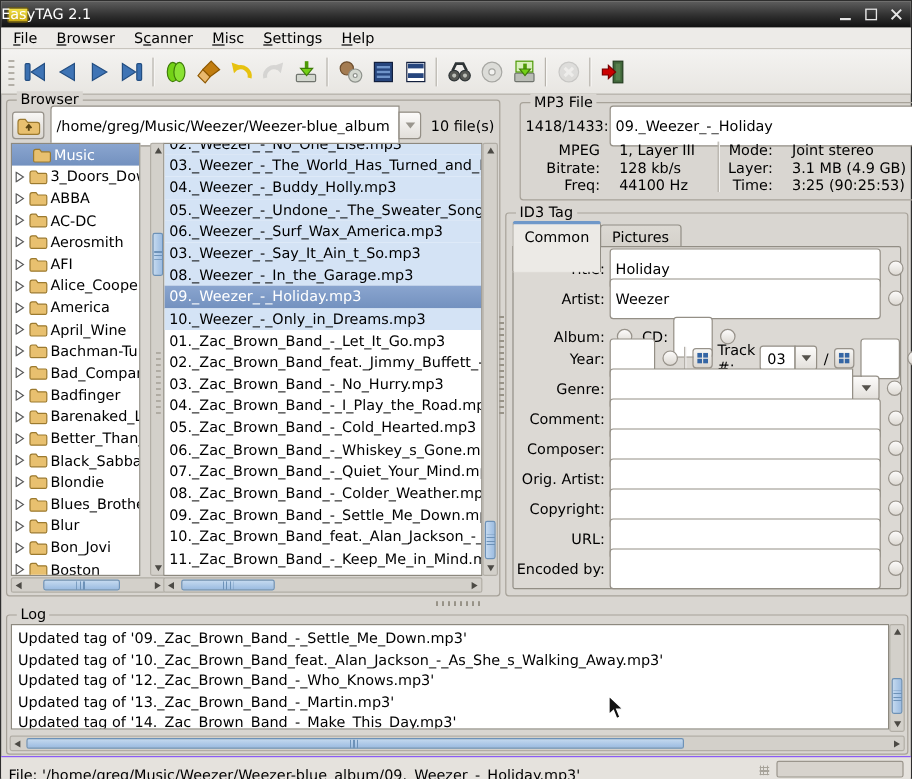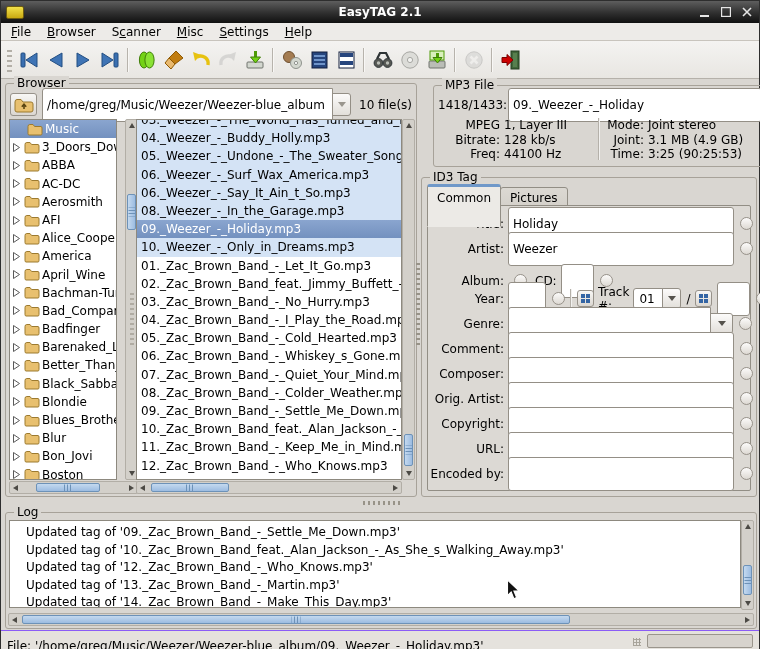--- a/index.html
+++ b/index.html
@@ -3,21 +3,21 @@
 <meta charset="utf-8">
 <style>
   *{margin:0;padding:0;box-sizing:border-box}
   html,body{width:760px;height:649px}
   body{font-family:"DejaVu Sans","Liberation Sans",sans-serif;font-size:12px;color:#000;background:#d9d6d1;overflow:hidden}
   .window{position:absolute;inset:0;border:1px solid #2e2e2e;background:#d9d6d1}
 
   
   .titlebar{position:absolute;left:0;top:0;right:0;height:22px;background:linear-gradient(#5e5e5e,#2f2f2f 55%,#101010);display:flex;align-items:center}
   .appicon{margin-left:5px;width:18px;height:13px;border-radius:2px;background:linear-gradient(#f2e14a,#c9a912);border:1px solid #6e5c10}
-  .title{position:absolute;left:0;right:0;text-align:center;color:#fff;font-weight:bold;font-size:12px}
+  .title{position:absolute;left:0;right:0;color:#fff;font-weight:normal;font-size:12px}
   .winbtns{position:absolute;right:6px;top:0;height:22px;display:flex;gap:9px;align-items:center}
   .winbtn{width:12px;height:12px;display:flex;align-items:center;justify-content:center;cursor:default}
 
   
   .menubar{position:absolute;left:0;top:22px;right:0;height:18px;background:#edebe8;border-bottom:1px solid #c8c4bd;display:flex;align-items:center;padding-left:2px}
   .mi{padding:1px 8px;white-space:nowrap}
   .mi .u{text-decoration:underline}
 
   
   .toolbar{position:absolute;left:0;top:40px;right:0;height:38px;background:linear-gradient(#f4f3f1,#e8e6e2);border-bottom:1px solid #b5b1aa;display:flex;align-items:center;padding-left:3px}
@@ -78,38 +78,38 @@
   .fnrow{position:absolute;left:4px;top:8px;right:6px;height:21px;display:flex;align-items:center}
   .fnpos{width:66px;text-align:right;margin-right:4px;flex:none}
   .fnentry{flex:1}
   .infocols{position:absolute;left:4px;top:32px;right:6px;bottom:4px}
   .infoline{height:14.6px;line-height:14.6px;display:flex;white-space:nowrap}
   .icol-l{position:absolute;left:0;top:0;width:158px}
   .icol-r{position:absolute;left:166px;top:0;right:0}
   .ilabel{text-align:right;flex:none}
   .icol-l .ilabel{width:62px}
   .icol-r .ilabel{width:40px}
-  .ival{margin-left:4px}
+  .ival{margin-left:16px}
   .infodiv{position:absolute;left:160px;top:0;bottom:2px;width:0;border-left:1px solid #b5b1aa;border-right:1px solid #f2f1ef}
 
   
   .tabs{position:absolute;left:5px;top:6px;display:flex;align-items:flex-end}
   .tab{border:1px solid #928e85;padding:3px 9px 21px;background:linear-gradient(#dcd9d3,#ccc8c1);border-radius:3px 3px 0 0;margin-right:-1px;position:relative}
   .tab.active{background:#eceae6;border-bottom:1px solid #eceae6;border-top:3px solid #6f98c9;padding-top:4px;z-index:2}
   .tabbody{position:absolute;left:5px;top:27px;right:5px;bottom:5px;border:1px solid #928e85;border-radius:0 2px 2px 2px;background:#dcd9d4}
   .tagrow{position:absolute;left:2px;right:4px;height:21px;display:flex;align-items:center}
   .taglabel{width:80px;text-align:right;margin-right:4px;flex:none;white-space:nowrap}
   .tagentry{width:226px;flex:none}
   .tagrow .mini{margin-left:6px}
   .vsep{width:0;height:19px;border-left:1px solid #b5b1aa;border-right:1px solid #f2f1ef;margin:0 5px;flex:none}
   .trackcombo{display:flex;align-items:center;flex:none}
   .combo-text{width:30px;height:21px;background:#fff;border:1px solid #948f86;border-radius:3px 0 0 3px;line-height:21px;padding-left:5px}
 
   
-  .logview{position:absolute;left:3px;top:7px;right:15px;bottom:20px;background:#fff;border:1px solid #8d897f;overflow:hidden;padding:3px 16px}
+  .logview{position:absolute;left:3px;top:7px;right:15px;bottom:20px;background:#fff;border:1px solid #8d897f;overflow:hidden;padding:3px 5px}
   .logline{height:17.5px;line-height:17.5px;white-space:nowrap}
 
   
   .statusbar{position:absolute;left:0;right:0;top:629px;height:23px;background:#e5e2dd;border-top:1px solid #8b5cf6;display:flex;align-items:flex-end}
   .statustext{padding-left:6px;white-space:nowrap;overflow:hidden}
   .pbar{position:absolute;right:6px;top:3px;width:106px;height:14px;background:#d7d3cd;border:1px solid #9a958c;border-radius:2px}
   .sgrip{position:absolute;right:118px;top:7px;width:8px;height:8px;background:repeating-linear-gradient(0deg,#a8a49b 0 1px,transparent 1px 3px),repeating-linear-gradient(90deg,#a8a49b 0 1px,transparent 1px 3px)}
 
   
   .grip-col{position:absolute;width:4px;background:repeating-linear-gradient(0deg,#989388 0 2px,transparent 2px 5px)}
@@ -577,25 +577,26 @@
           <span class="ar-right"></span>
         </span>
       <div class="sb-thumb" style="top:1px;height:9px;left:26px;width:64px">
           <span class="grip-h"></span>
         </div>
     </div>
 
     <div class="flist">
       <div class="flist-inner">
 
+      <div class="frow indir"><span>02._Weezer_-_No_One_Else.mp3</span></div>
           <div class="frow indir"><span>03._Weezer_-_The_World_Has_Turned_and_Left_M</span></div>
           <div class="frow indir"><span>04._Weezer_-_Buddy_Holly.mp3</span></div>
           <div class="frow indir"><span>05._Weezer_-_Undone_-_The_Sweater_Song.mp3</span></div>
           <div class="frow indir"><span>06._Weezer_-_Surf_Wax_America.mp3</span></div>
-          <div class="frow indir"><span>06._Weezer_-_Say_It_Ain_t_So.mp3</span></div>
+          <div class="frow indir"><span>03._Weezer_-_Say_It_Ain_t_So.mp3</span></div>
           <div class="frow indir"><span>08._Weezer_-_In_the_Garage.mp3</span></div>
           <div class="frow selected"><span>09._Weezer_-_Holiday.mp3</span></div>
           <div class="frow indir"><span>10._Weezer_-_Only_in_Dreams.mp3</span></div>
           <div class="frow"><span>01._Zac_Brown_Band_-_Let_It_Go.mp3</span></div>
           <div class="frow"><span>02._Zac_Brown_Band_feat._Jimmy_Buffett_-_Knee</span></div>
           <div class="frow"><span>03._Zac_Brown_Band_-_No_Hurry.mp3</span></div>
           <div class="frow"><span>04._Zac_Brown_Band_-_I_Play_the_Road.mp3</span></div>
           <div class="frow"><span>05._Zac_Brown_Band_-_Cold_Hearted.mp3</span></div>
           <div class="frow"><span>06._Zac_Brown_Band_-_Whiskey_s_Gone.mp3</span></div>
           <div class="frow"><span>07._Zac_Brown_Band_-_Quiet_Your_Mind.mp3</span></div>
@@ -653,21 +654,21 @@
             <span class="ival">44100 Hz</span>
           </div>
       </div>
       <div class="infodiv"></div>
       <div class="icol-r">
         <div class="infoline">
             <span class="ilabel">Mode:</span>
             <span class="ival">Joint stereo</span>
           </div>
         <div class="infoline">
-            <span class="ilabel">Joint:</span>
+            <span class="ilabel">Layer:</span>
             <span class="ival">3.1 MB (4.9 GB)</span>
           </div>
         <div class="infoline">
             <span class="ilabel">Time:</span>
             <span class="ival">3:25 (90:25:53)</span>
           </div>
       </div>
     </div>
   </div>
 
@@ -704,21 +705,21 @@
       <span class="numbtn">
           <svg width="9" height="9">
             <rect x="0" y="0" width="4" height="4" fill="#3465a4"></rect>
             <rect x="5" y="0" width="4" height="4" fill="#3465a4"></rect>
             <rect x="0" y="5" width="4" height="4" fill="#3465a4"></rect>
             <rect x="5" y="5" width="4" height="4" fill="#3465a4"></rect>
           </svg>
         </span>
       <span style="margin-left:4px">Track #:</span>
       <span class="trackcombo" style="margin-left:4px">
-        <span class="combo-text">01</span>
+        <span class="combo-text">03</span>
         <span class="combo-arrow">
             <span class="tri-down"></span>
           </span>
       </span>
       <span style="margin:0 5px">/</span>
       <span class="numbtn">
           <svg width="9" height="9">
             <rect x="0" y="0" width="4" height="4" fill="#3465a4"></rect>
             <rect x="5" y="0" width="4" height="4" fill="#3465a4"></rect>
             <rect x="0" y="5" width="4" height="4" fill="#3465a4"></rect>

